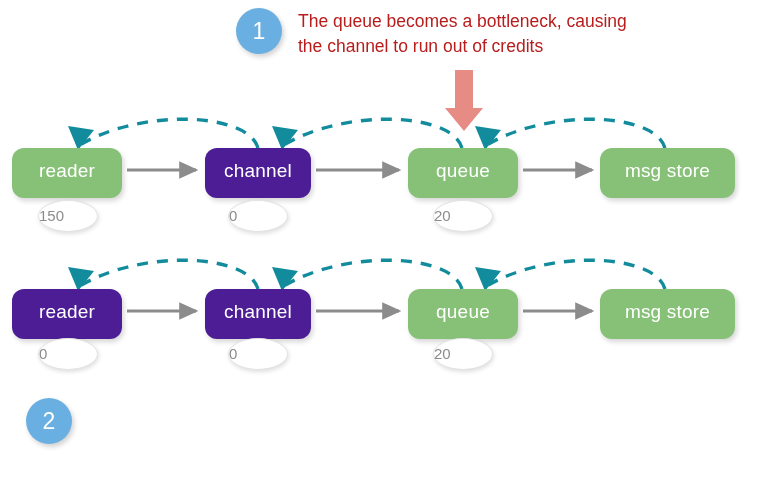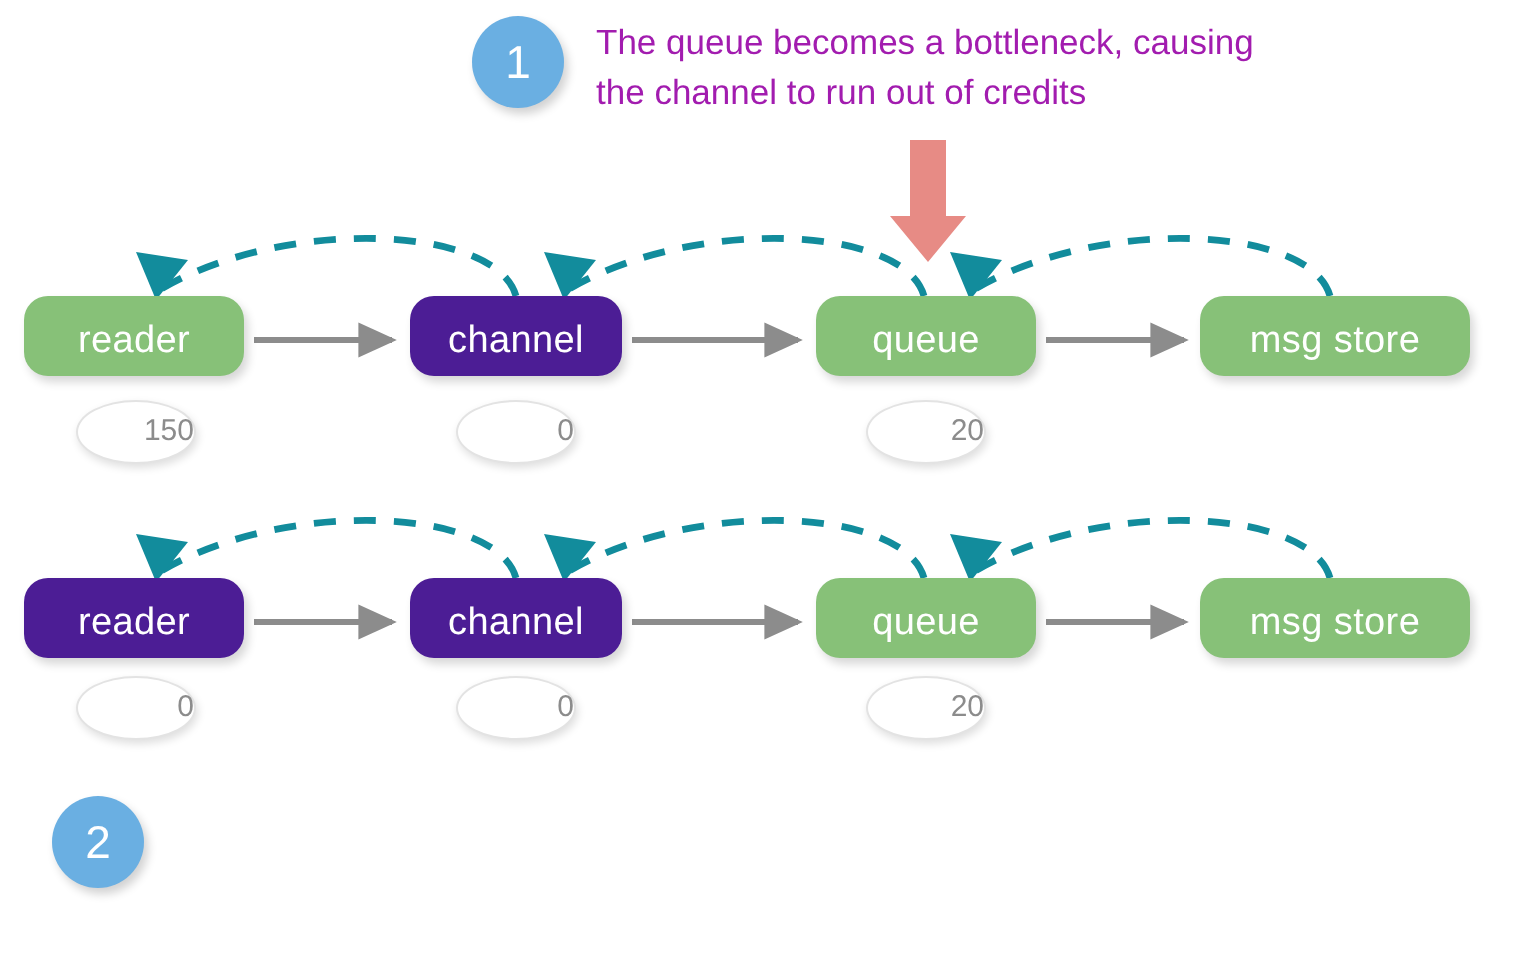--- a/index.html
+++ b/index.html
@@ -35,42 +35,42 @@
     color: #ffffff;
     font-size: 23px;
     line-height: 46px;
     text-align: center;
     flex: 0 0 auto;
     box-shadow: 2px 3px 5px rgba(0,0,0,0.18);
     font-weight: 400;
   }
   .step-text {
     margin-left: 16px;
-    color: #a21caf;
+    color: #b91c1c;
     font-size: 17.5px;
     line-height: 24.5px;
     white-space: pre-line;
     padding-top: 1px;
   }
   #step1 { left: 236px; top: 8px; }
   #step2 { left: 26px;  top: 398px; }
 
   
   #wires {
     position: absolute;
     left: 0; top: 0;
     width: 769px;
     height: 481px;
     pointer-events: none;
   }
 
   
   .node {
     position: absolute;
-    height: 40px;
+    height: 50px;
     border-radius: 12px;
     color: #ffffff;
     font-size: 19px;
     line-height: 45px;
     text-align: center;
     box-shadow: 2px 3px 5px rgba(0,0,0,0.16);
     letter-spacing: 0.2px;
   }
   .node.green  { background: #87c178; }
   .node.yellow { background: #4c1d95; }
@@ -79,21 +79,21 @@
   .credit {
     position: absolute;
     width: 58px;
     height: 30px;
     border-radius: 50%;
     background: #ffffff;
     border: 1px solid #e3e3e3;
     color: #8c8c8c;
     font-size: 15px;
     line-height: 29px;
-    text-align: right;
+    text-align: left;
     box-shadow: 1px 2px 4px rgba(0,0,0,0.13);
   }
 </style>
 </head>
 <body>
 
 <div id="stage">
 
   <svg id="wires" viewBox="0 0 769 481">
     <defs>

